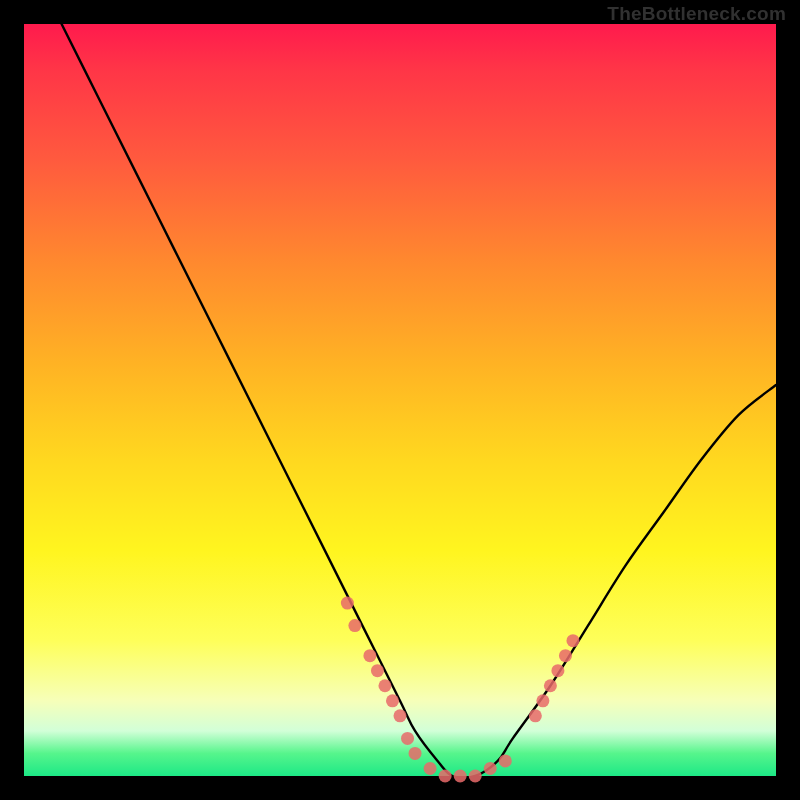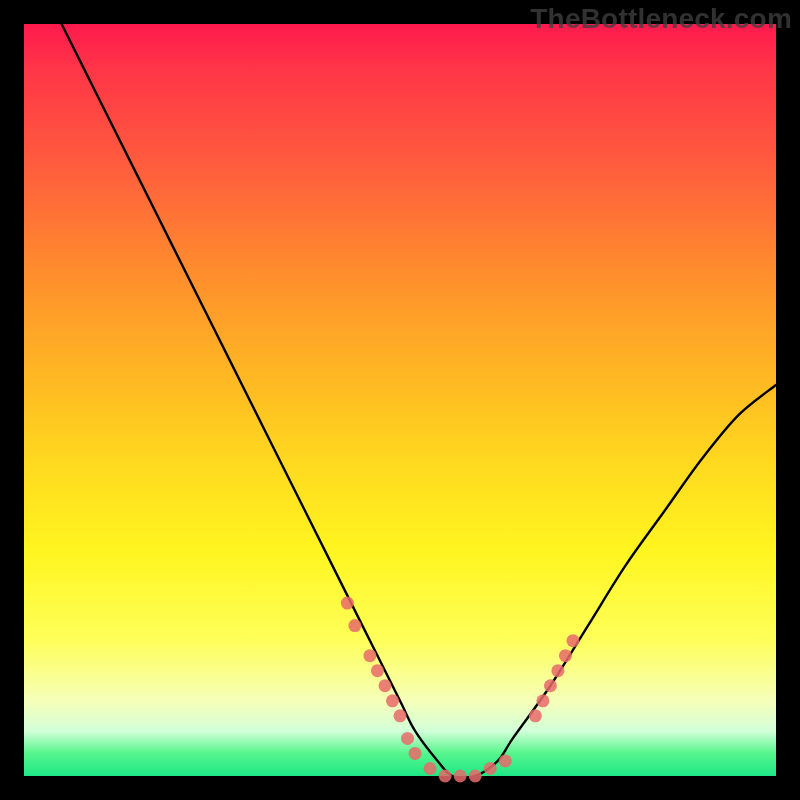--- a/index.html
+++ b/index.html
@@ -28,23 +28,23 @@
       #feff5a 82%,
       #f6ffb9 90%,
       #d2ffd8 94%,
       #56f58c 97%,
       #1de886 100%
     );
   }
   .watermark {
     position: absolute;
     top: 3px;
-    right: 8px;
+    right: 14px;
     color: #3f3f3f;
-    font-size: 28px;
+    font-size: 19px;
     font-weight: 600;
     letter-spacing: 0.2px;
     opacity: 0.78;
     user-select: none;
   }
   svg.curve {
     position: absolute;
     left: 0;
     top: 0;
     width: 752px;

